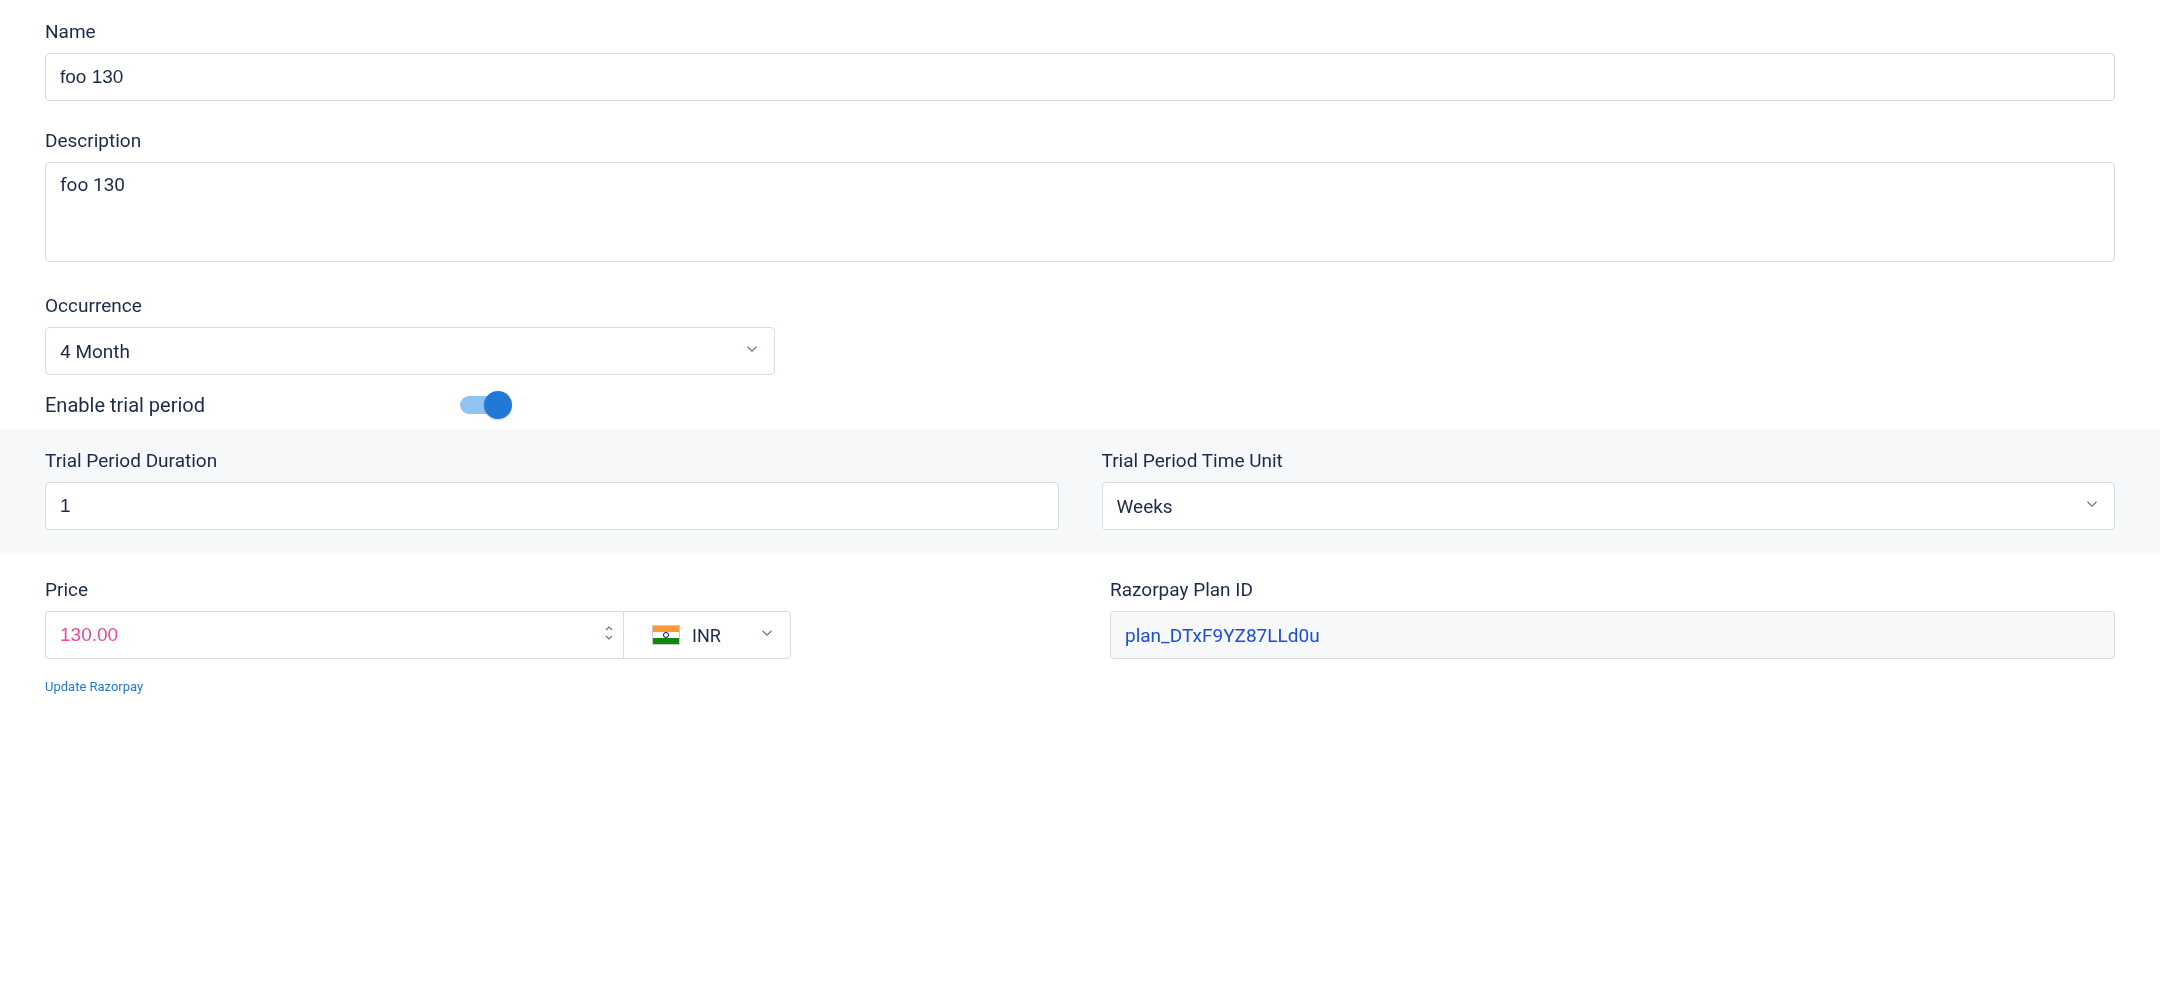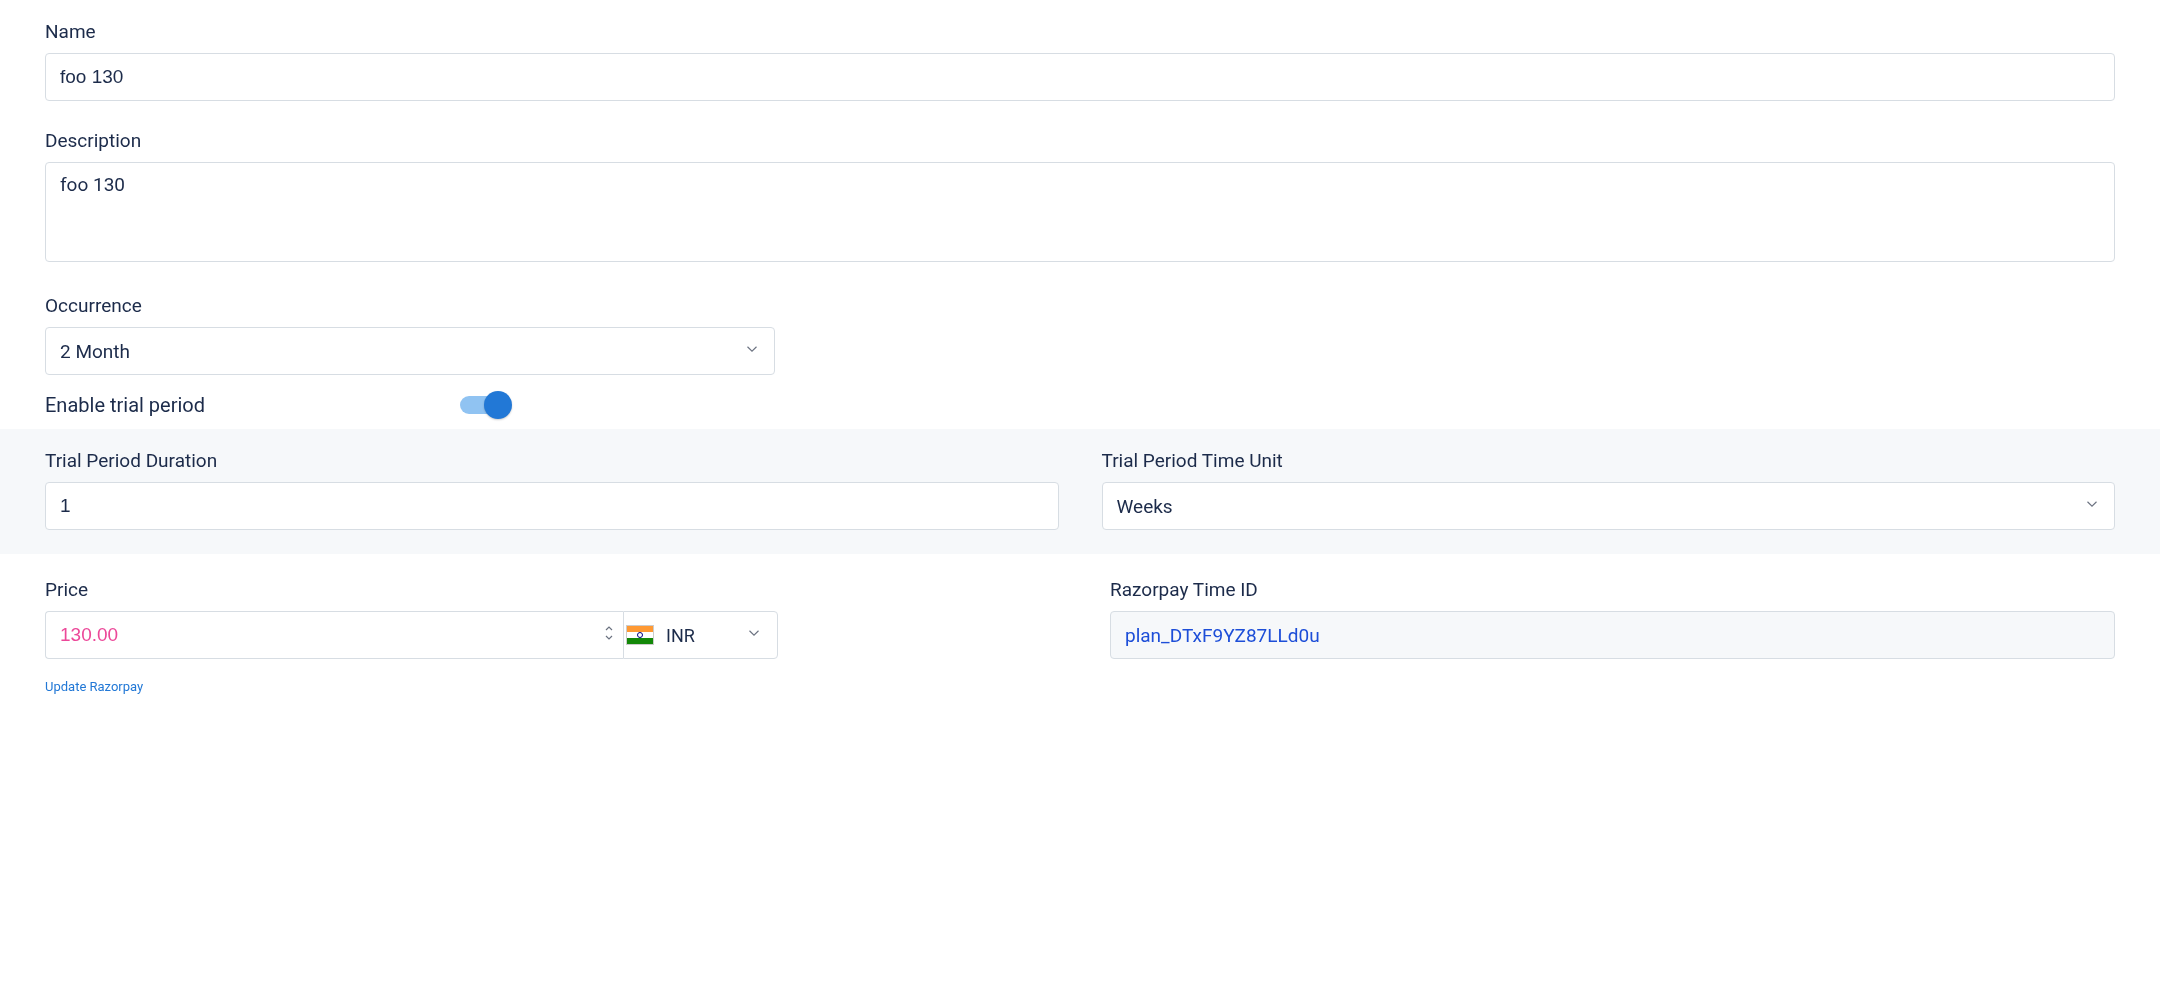--- a/index.html
+++ b/index.html
@@ -141,27 +141,27 @@
   }
   .spinner {
     position:absolute;
     right:8px;
     top:50%;
     transform:translateY(-50%);
     color:#777;
     pointer-events:none;
   }
   .currency-select {
-    width:155px;
+    width:168px;
     height:48px;
     border:1px solid #d7dde3;
     border-radius:0 4px 4px 0;
     display:flex;
     align-items:center;
-    padding:0 2px;
+    padding:0 28px;
     position:relative;
     background:#fff;
     cursor:pointer;
   }
   .flag {
     width:28px;
     height:20px;
     margin-right:12px;
     display:flex;
     flex-direction:column;
@@ -212,21 +212,21 @@
   </div>
 
   <div class="field-block">
     <span class="label">Description</span>
     <textarea class="textarea" style="">foo 130</textarea>
   </div>
 
   <div class="field-block" style="margin-bottom:12px;">
     <span class="label">Occurrence</span>
     <div class="select-wrap">
-      <div class="select-input">2 Month</div>
+      <div class="select-input">4 Month</div>
       <span class="chevron">
         <svg width="18" height="18" viewBox="0 0 24 24" fill="none" stroke="#6b7280" stroke-width="1.5">
             <polyline points="6 9 12 15 18 9"></polyline>
           </svg>
       </span>
     </div>
   </div>
 
   <div class="toggle-row">
     <span class="toggle-label">Enable trial period</span>
@@ -279,18 +279,18 @@
           <span class="chevron">
             <svg width="18" height="18" viewBox="0 0 24 24" fill="none" stroke="#6b7280" stroke-width="1.5">
                 <polyline points="6 9 12 15 18 9"></polyline>
               </svg>
           </span>
         </div>
       </div>
       <a class="link">Update Razorpay</a>
     </div>
     <div class="col">
-      <span class="label">Razorpay Time ID</span>
+      <span class="label">Razorpay Plan ID</span>
       <div class="readonly-input">plan_DTxF9YZ87LLd0u</div>
     </div>
   </div>
 
 </div>
 
 </body></html>

